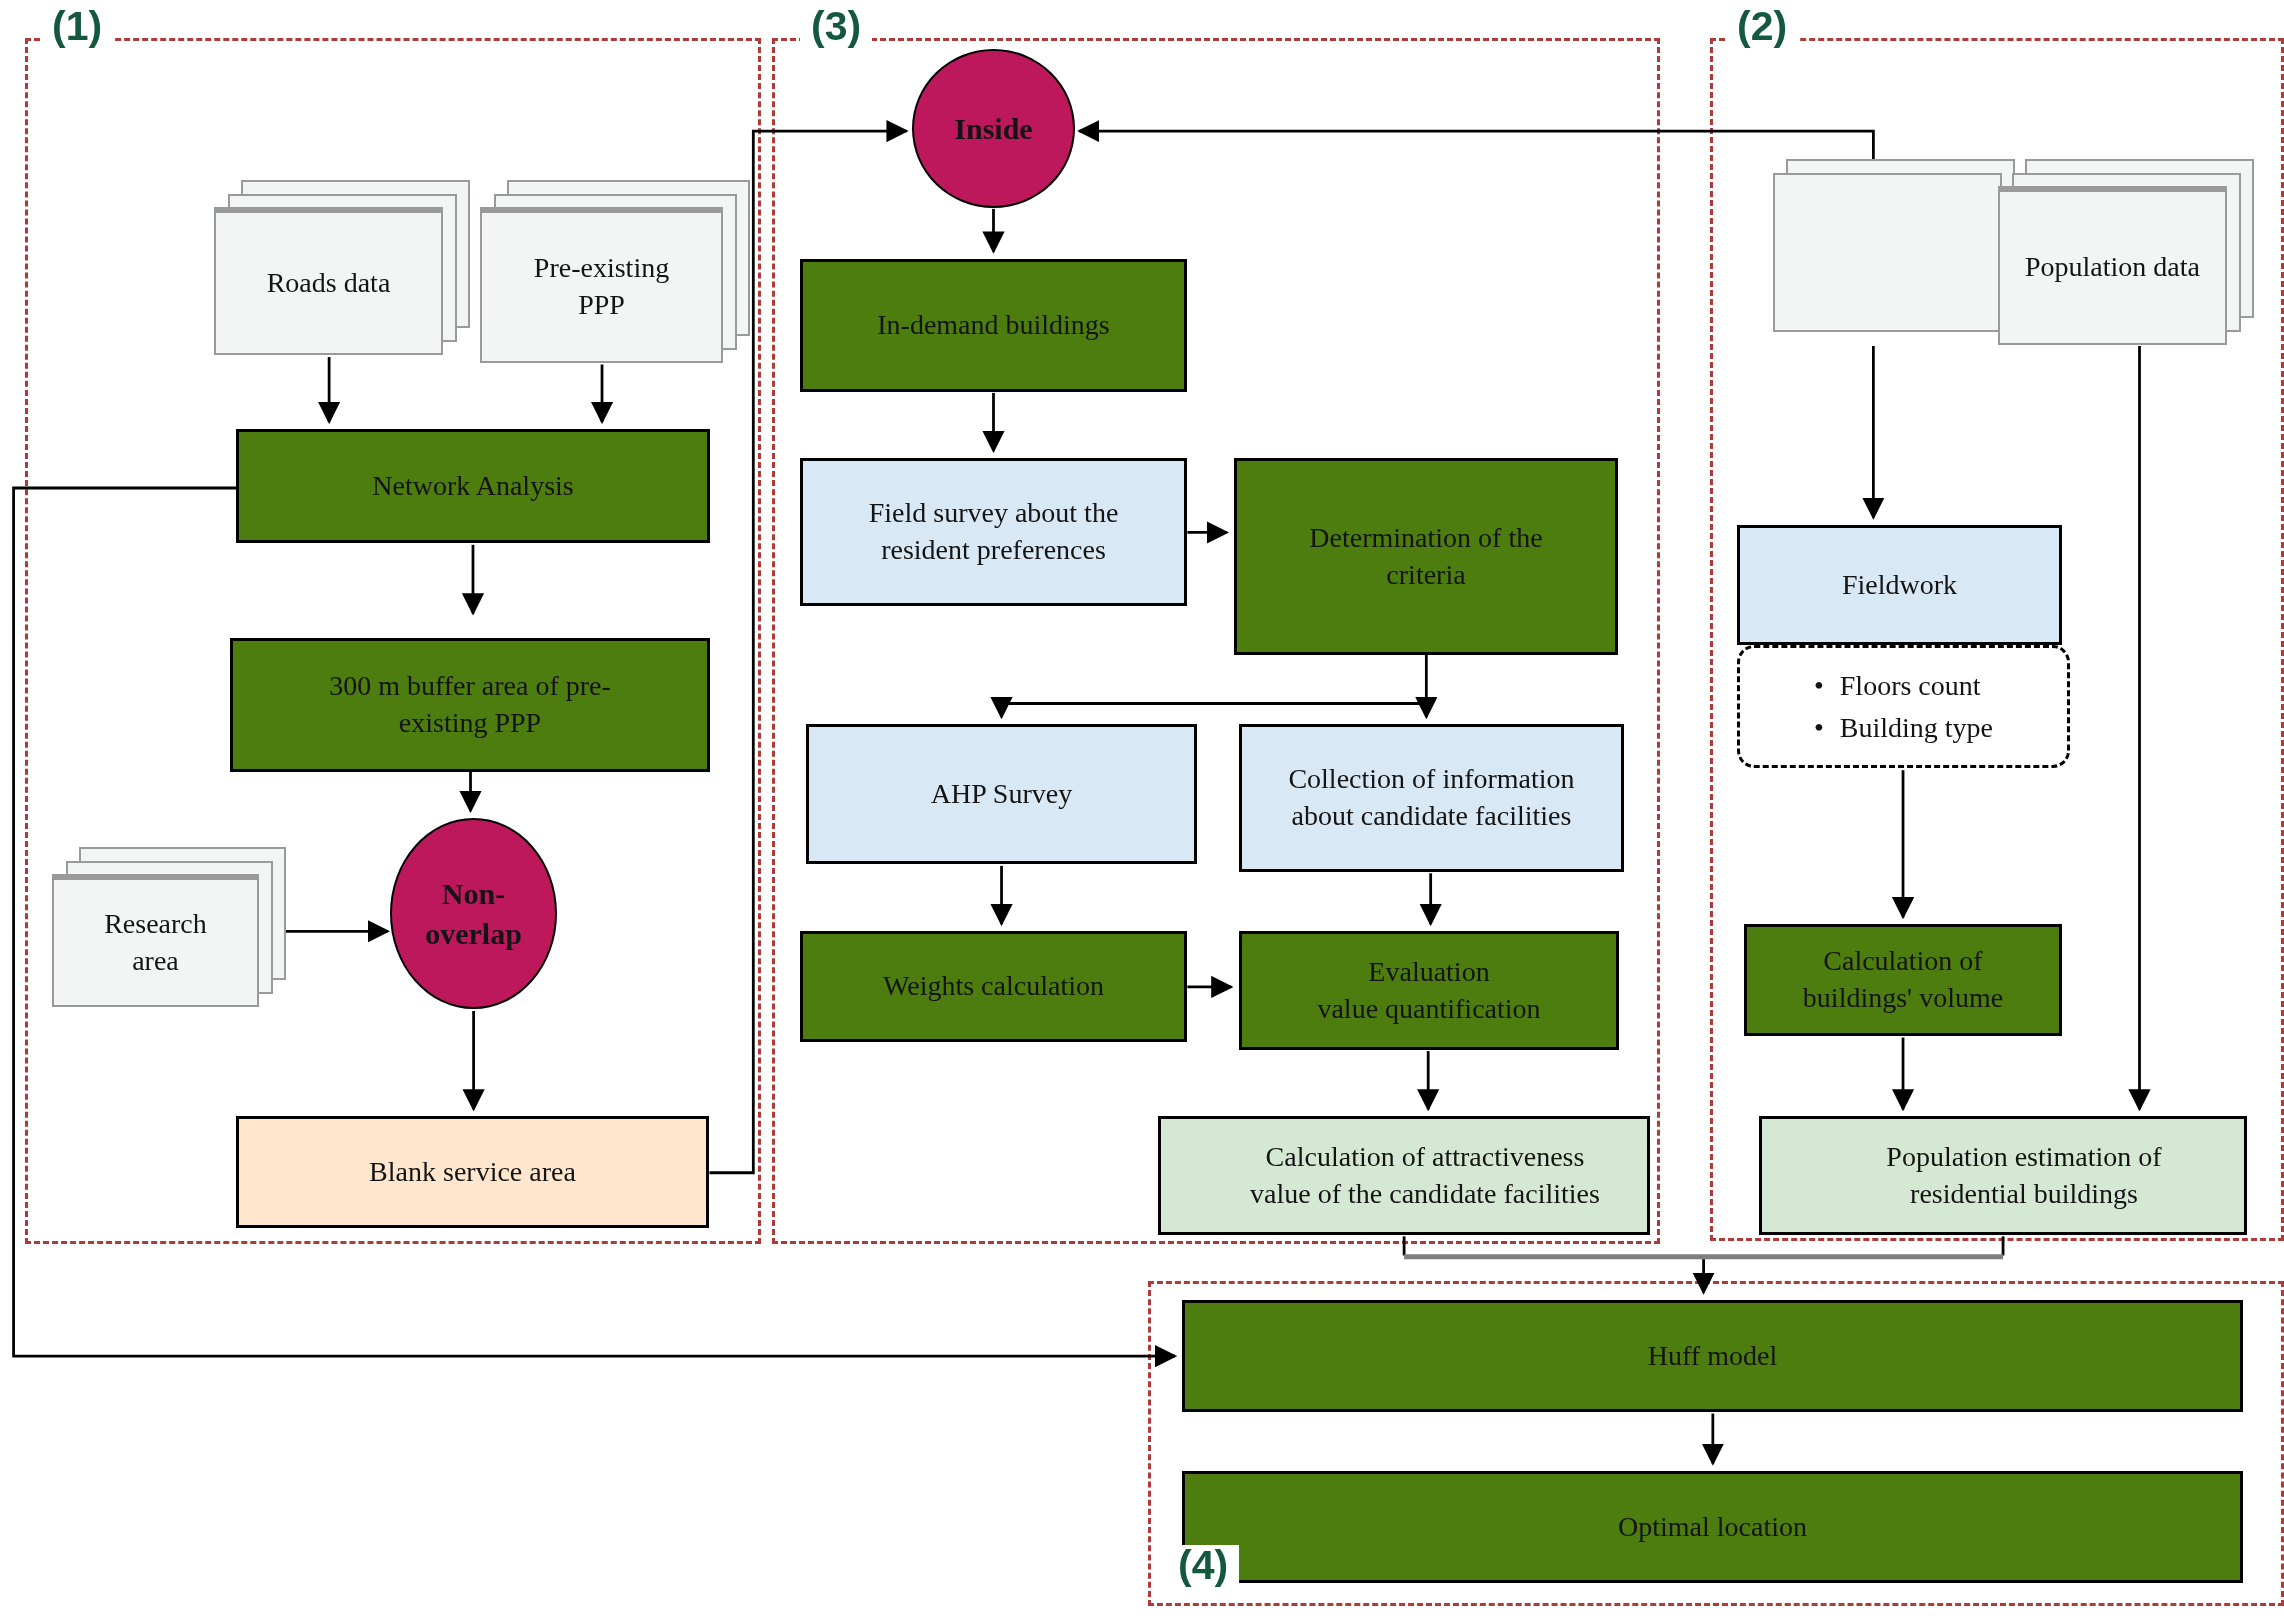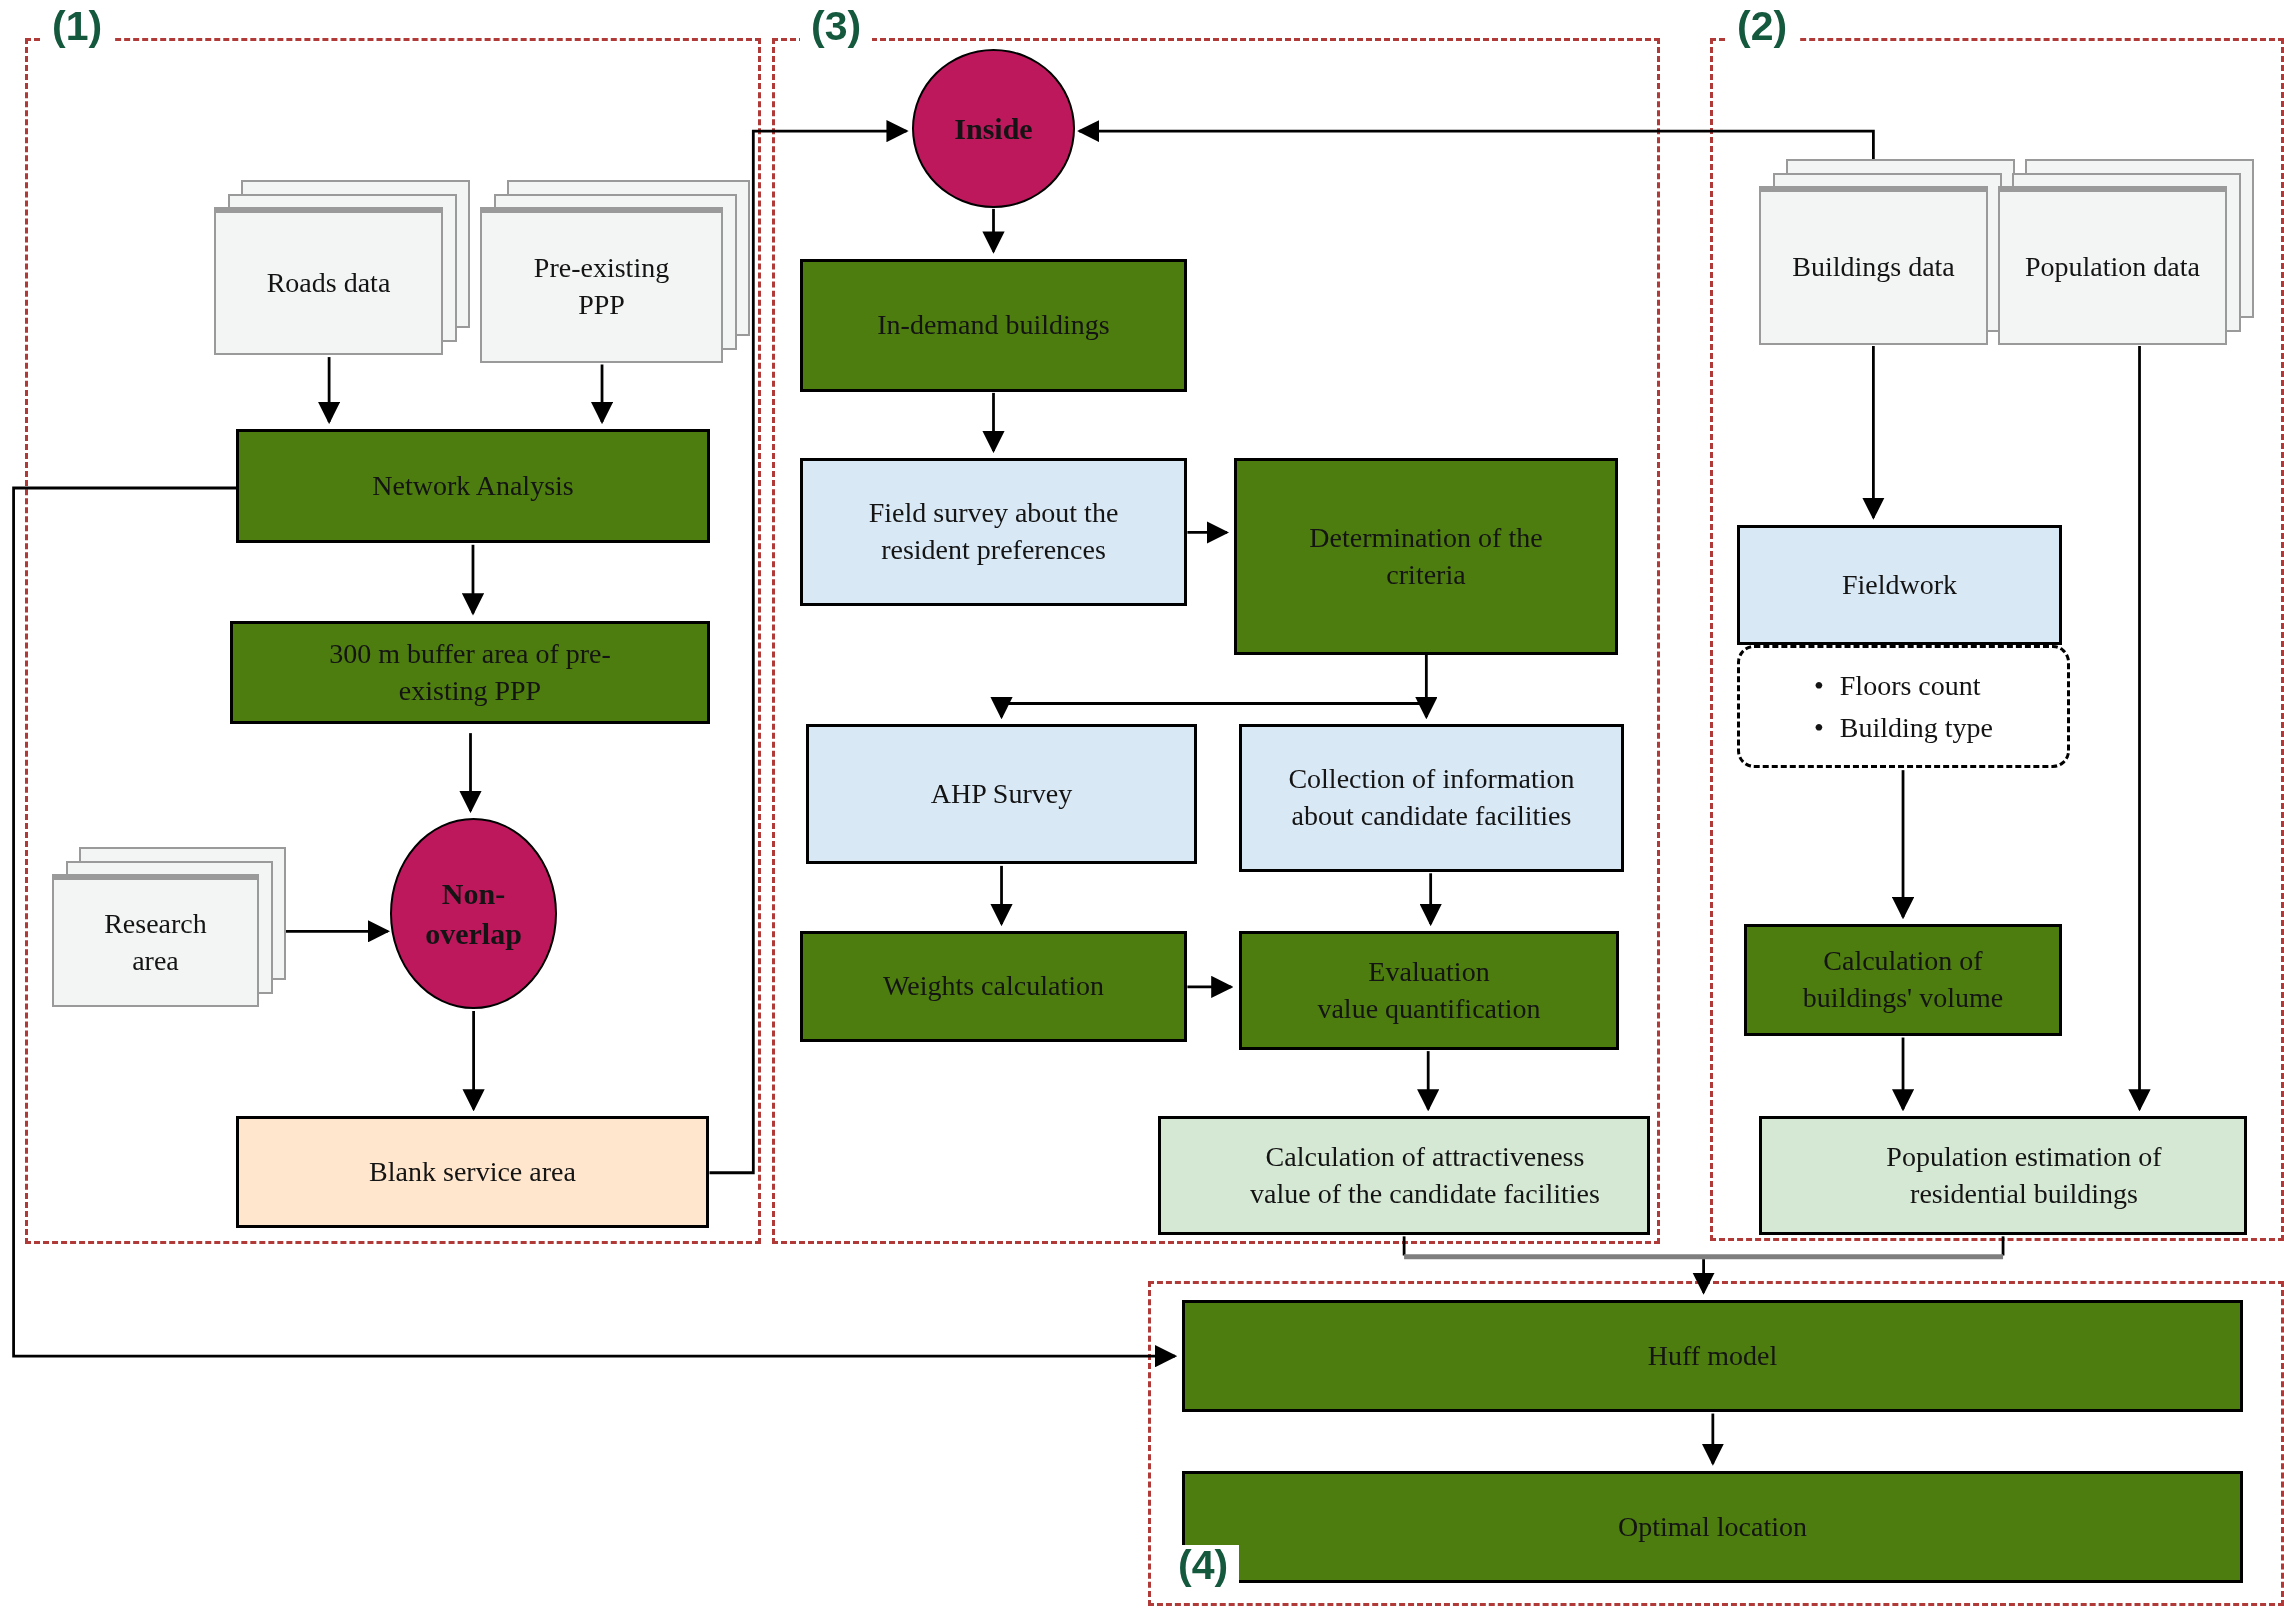--- a/index.html
+++ b/index.html
@@ -153,21 +153,21 @@
     <div class="sheet front" style="left:0;top:27px;width:243px;height:156px">
       <span>Pre-existing
 PPP</span>
     </div>
   </div>
 
   <div class="node box" style="left:236px;top:429px;width:474px;height:114px">
     <span>Network Analysis</span>
   </div>
 
-  <div class="node box" style="left:230px;top:621px;width:480px;height:103px">
+  <div class="node box" style="left:230px;top:638px;width:480px;height:134px">
     <span>300 m buffer area of pre-
 existing PPP</span>
   </div>
 
   <div class="docstack" style="left:52px;top:847px;width:234px;height:160px">
     <div class="sheet" style="left:27px;top:0;width:207px;height:133px"></div>
     <div class="sheet" style="left:13.6px;top:13.6px;width:207px;height:133px"></div>
     <div class="sheet front" style="left:0;top:27px;width:207px;height:133px">
       <span>Research
 area</span>
@@ -220,23 +220,20 @@
   </div>
 
   <div class="node box green" style="left:1158px;top:1116px;width:492px;height:119px">
     <span>Calculation of attractiveness
 value of the candidate facilities</span>
   </div>
 
   <div class="docstack" style="left:1759px;top:159px;width:256px;height:186px">
     <div class="sheet" style="left:27px;top:0;width:229px;height:159px"></div>
     <div class="sheet" style="left:13.6px;top:13.6px;width:229px;height:159px"></div>
-    <div class="sheet front" style="left:0;top:27px;width:229px;height:159px">
-      <span>Buildings data</span>
-    </div>
   </div>
 
   <div class="docstack" style="left:1998px;top:159px;width:256px;height:186px">
     <div class="sheet" style="left:27px;top:0;width:229px;height:159px"></div>
     <div class="sheet" style="left:13.6px;top:13.6px;width:229px;height:159px"></div>
     <div class="sheet front" style="left:0;top:27px;width:229px;height:159px">
       <span>Population data</span>
     </div>
   </div>
 

